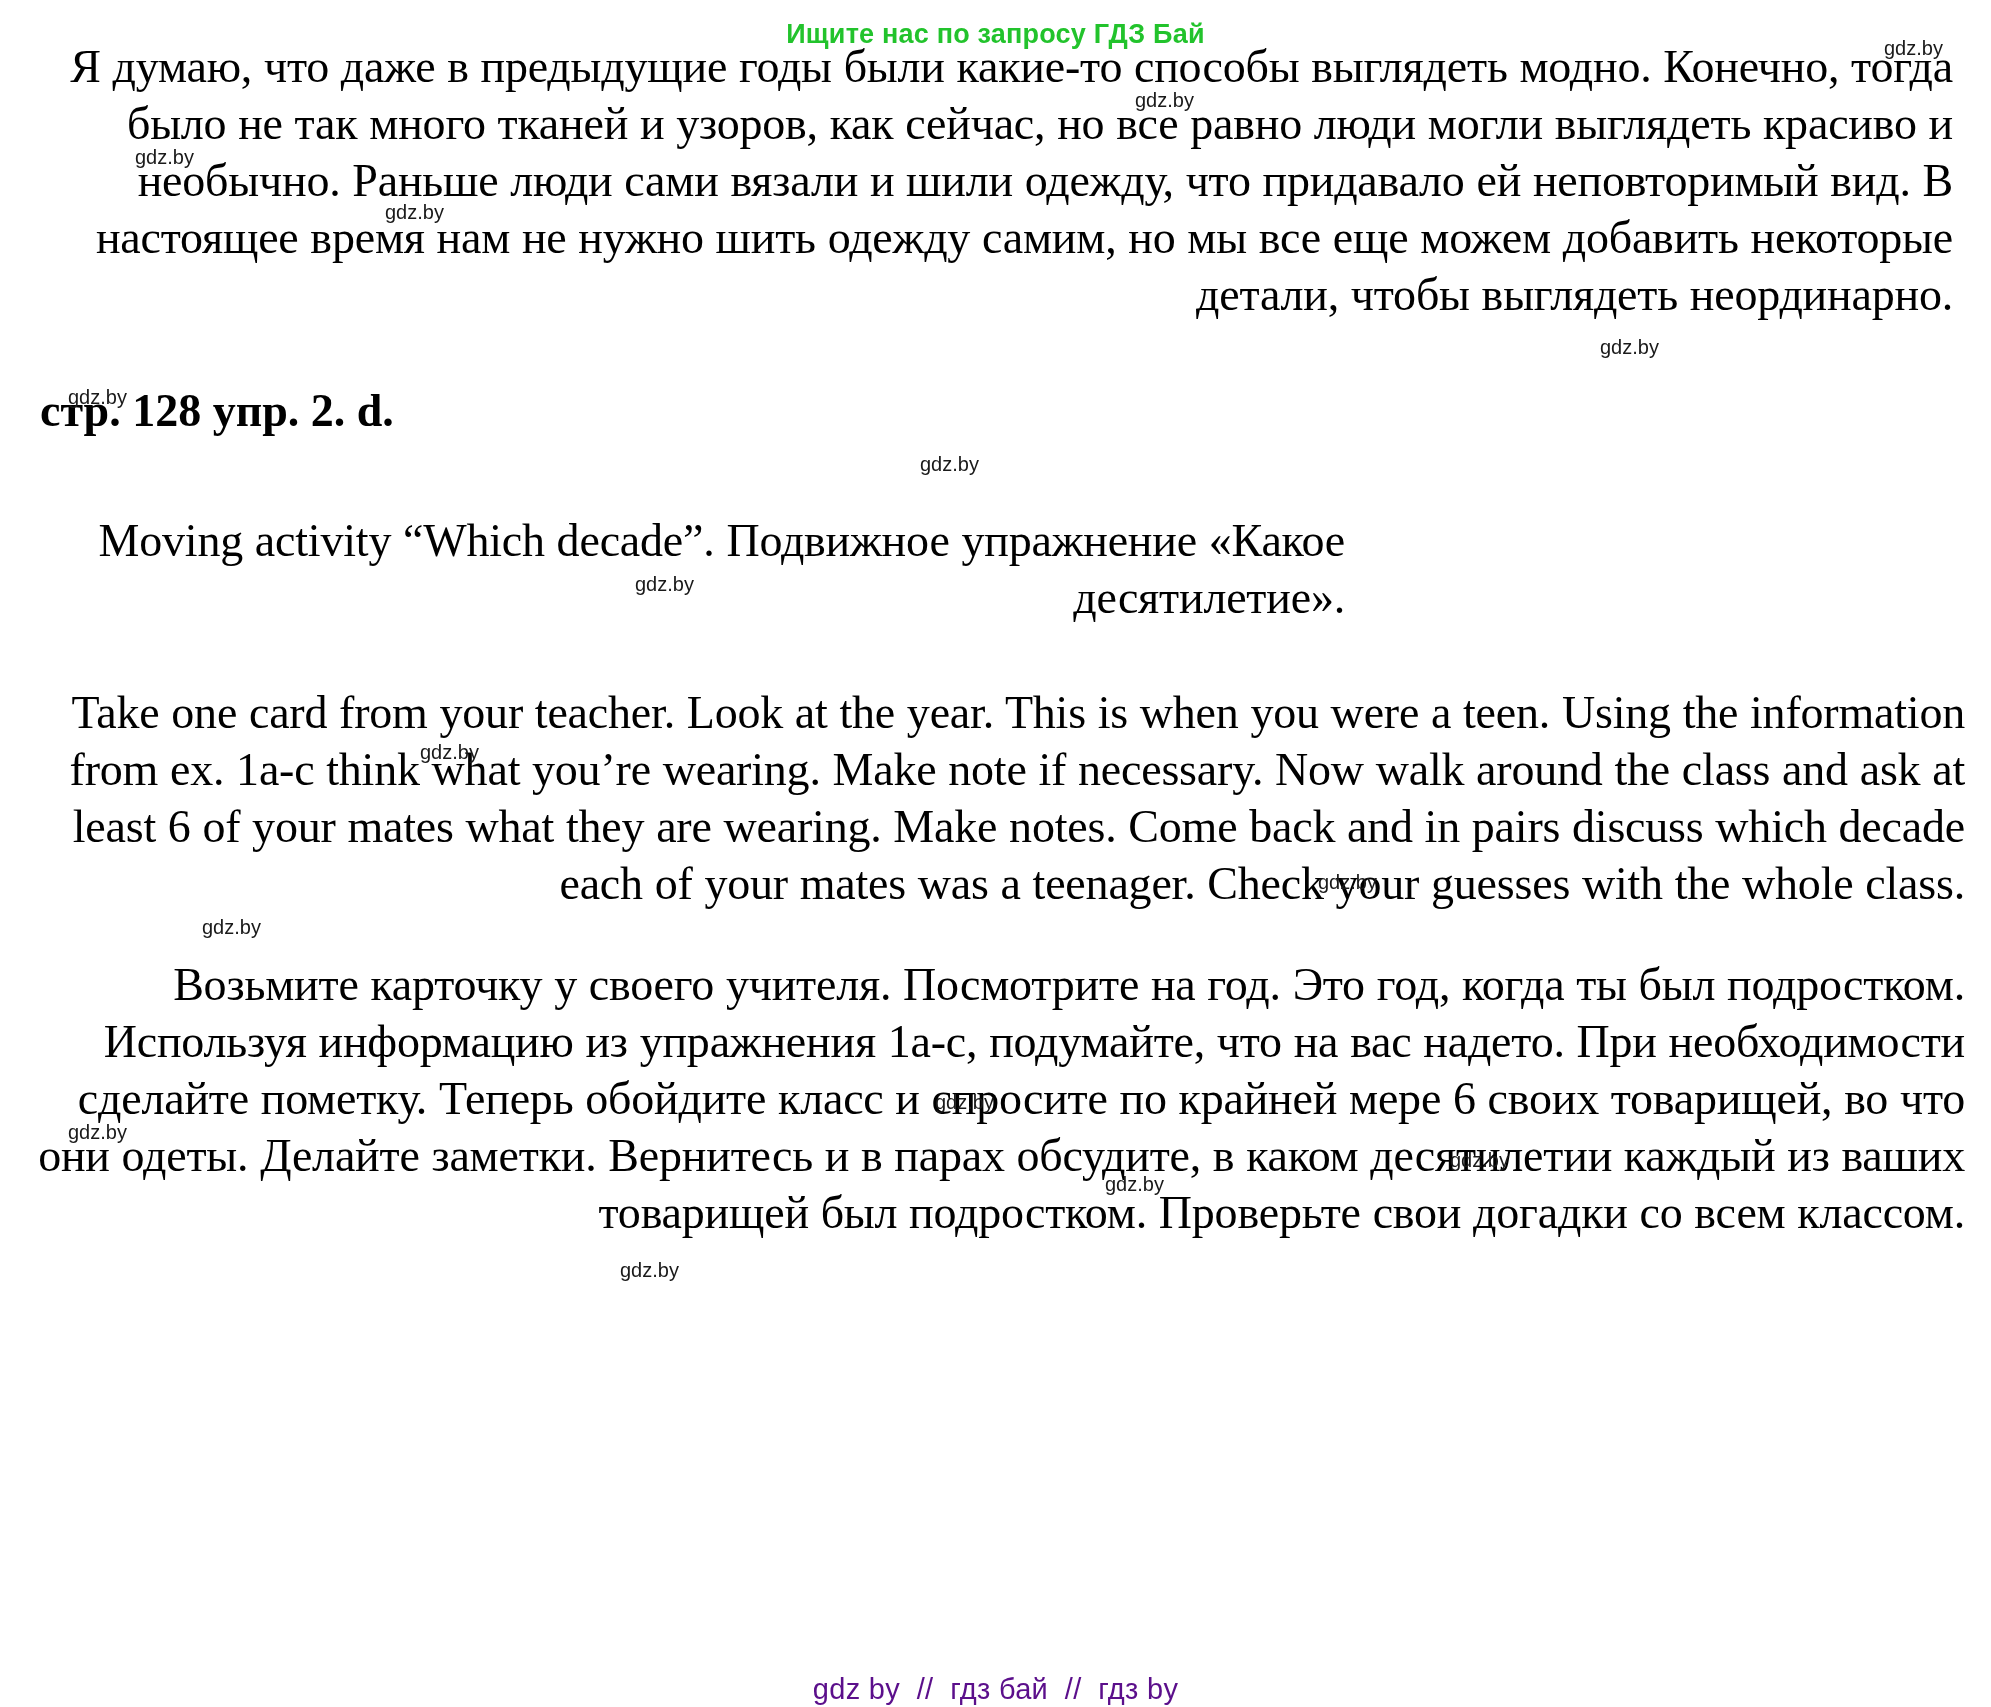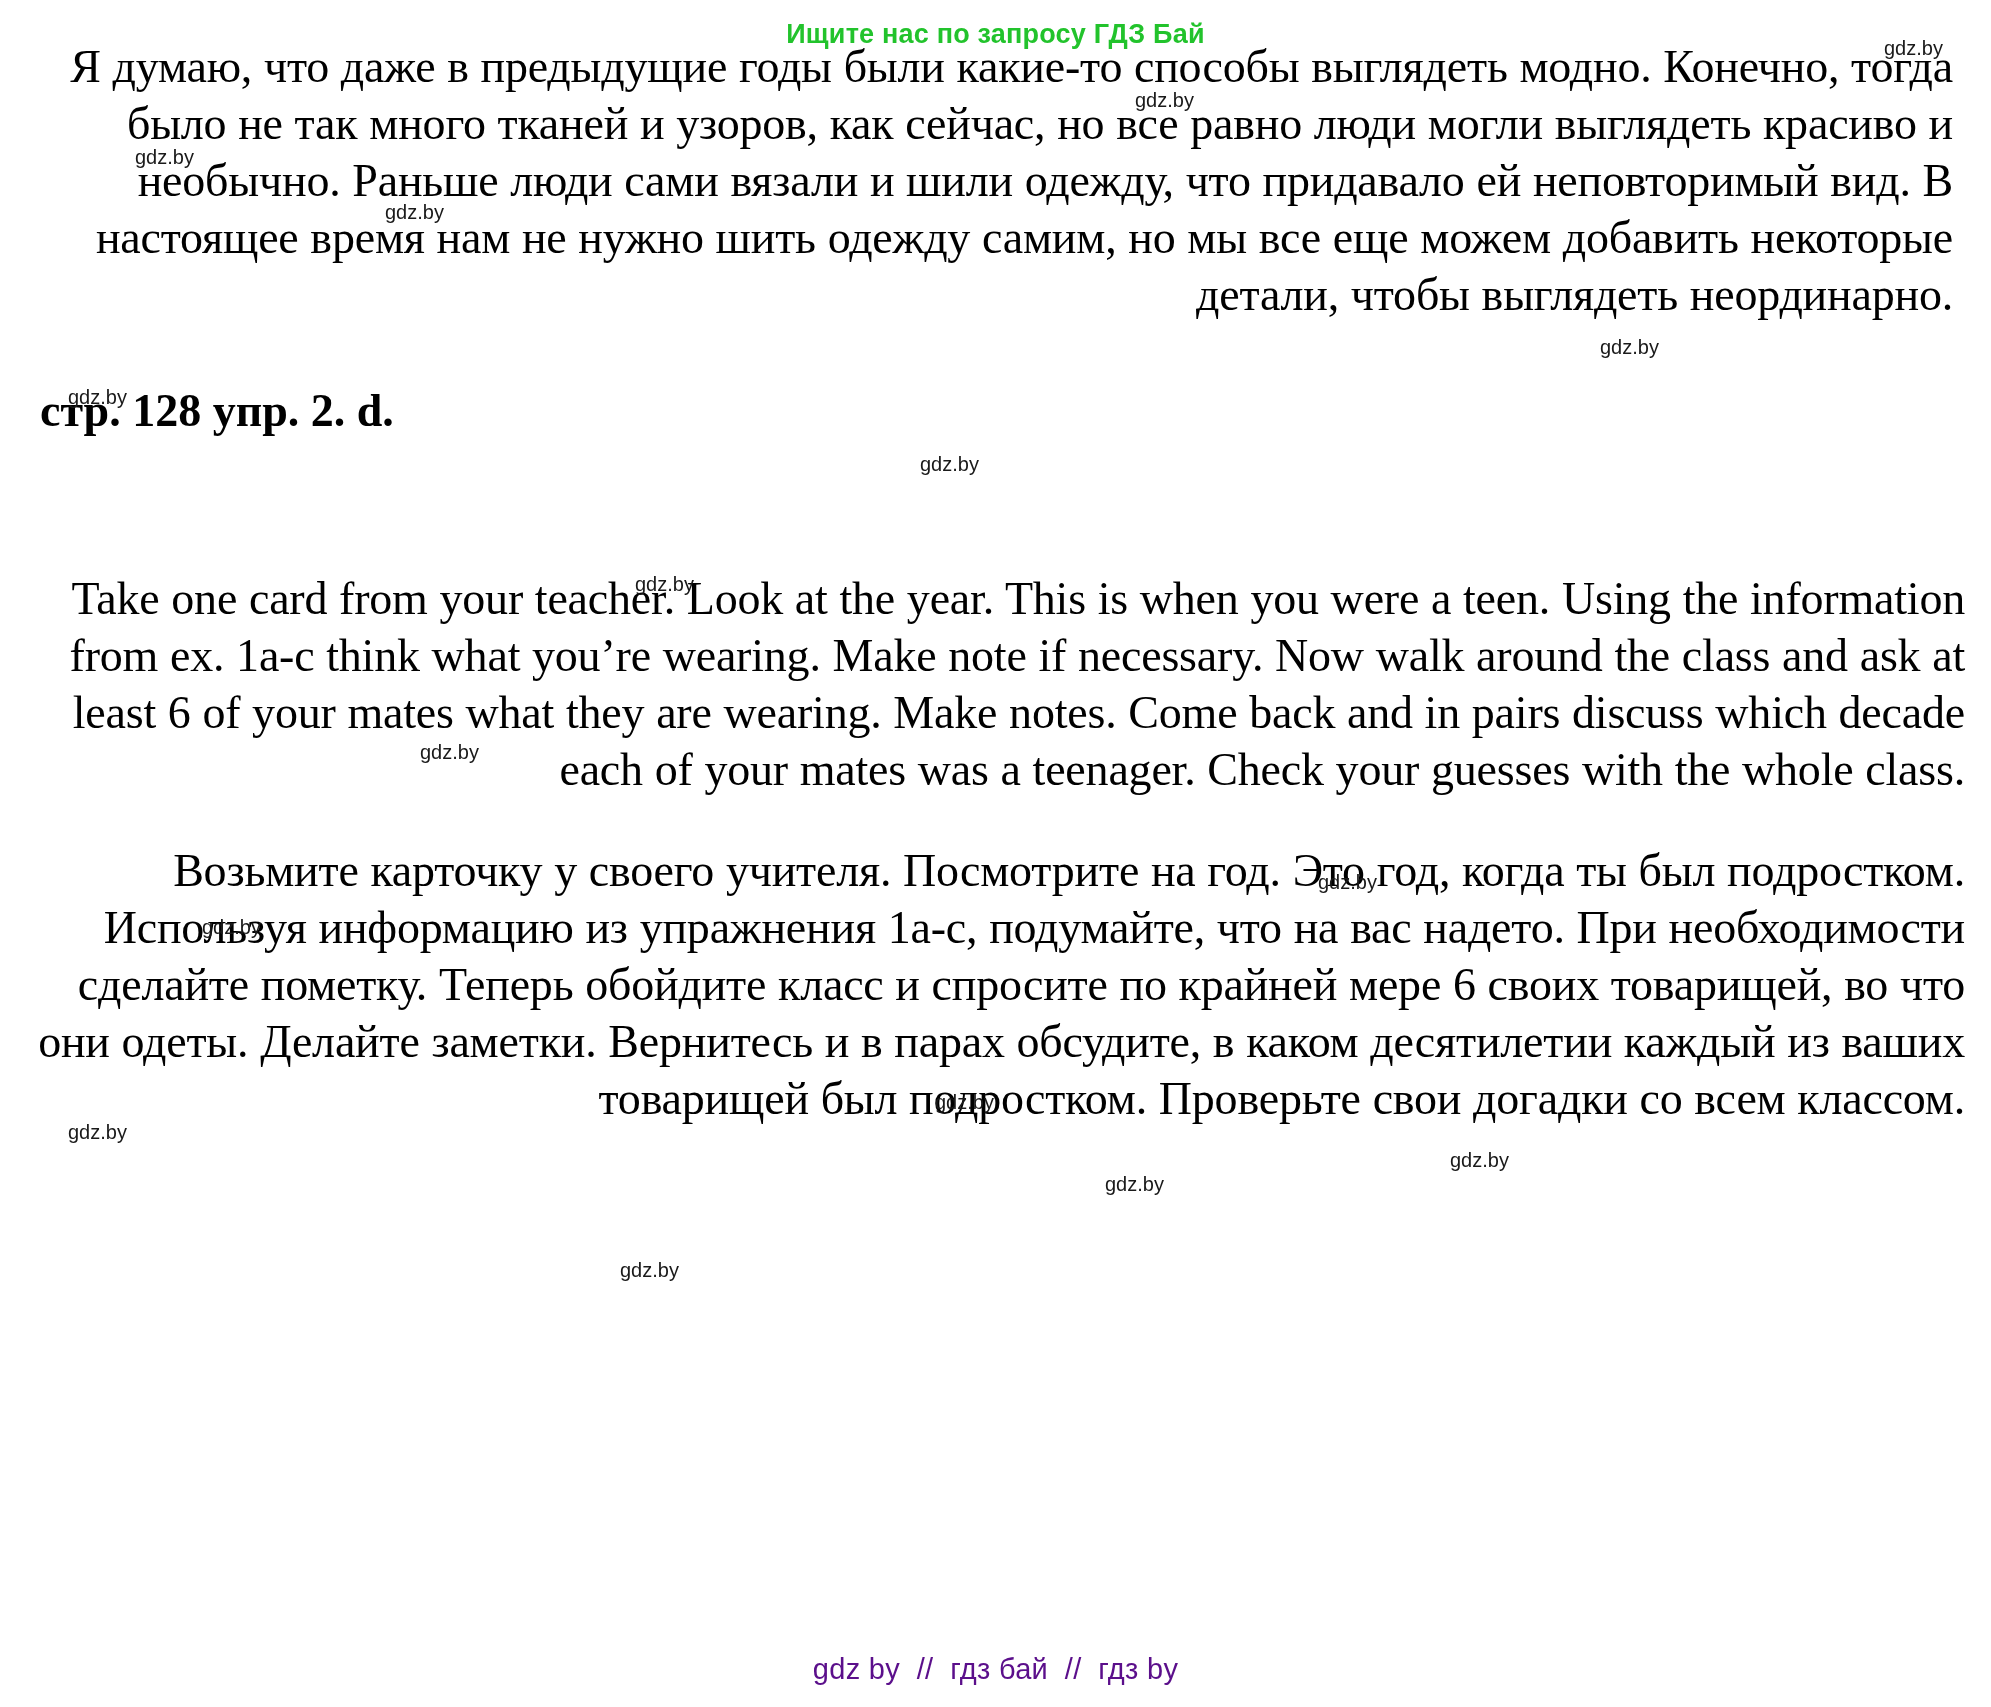--- a/index.html
+++ b/index.html
@@ -93,39 +93,41 @@
     text-align: center;
   }
   .footer-text {
     display: inline-block;
     font-family: "Liberation Sans", "DejaVu Sans", sans-serif;
     font-size: 29px;
     line-height: 34px;
     color: #5b0f8b;
     white-space: pre;
     letter-spacing: 0.3px;
+    margin-top: 20px;
   }
 </style>
 </head>
 <body>
 
 <div class="promo-bar">
   <span class="promo-text">Ищите нас по запросу ГДЗ Бай</span>
 </div>
 
 <div class="content">
 
   <p class="para narrow">Я думаю, что даже в предыдущие годы были какие-то способы выглядеть модно. Конечно, тогда было не так много тканей и узоров, как сейчас, но все равно люди могли выглядеть красиво и необычно. Раньше люди сами вязали и шили одежду, что придавало ей неповторимый вид. В настоящее время нам не нужно шить одежду самим, но мы все еще можем добавить некоторые детали, чтобы выглядеть неординарно.</p>
 
   <div class="gap-md"></div>
 
   <p class="heading">стр. 128 упр. 2. d.</p>
 
   <div class="gap-lg"></div>
 
+  <p class="para narrow-2">Moving activity “Which decade”. Подвижное упражнение «Какое десятилетие».</p>
 
   <div class="gap-lg"></div>
 
   <p class="para narrow-3">Take one card from your teacher. Look at the year. This is when you were a teen. Using the information from ex. 1a-c think what you’re wearing. Make note if necessary. Now walk around the class and ask at least 6 of your mates what they are wearing. Make notes. Come back and in pairs discuss which decade each of your mates was a teenager. Check your guesses with the whole class.</p>
 
   <div class="gap-md"></div>
 
   <p class="para narrow-3">Возьмите карточку у своего учителя. Посмотрите на год. Это год, когда ты был подростком. Используя информацию из упражнения 1a-c, подумайте, что на вас надето. При необходимости сделайте пометку. Теперь обойдите класс и спросите по крайней мере 6 своих товарищей, во что они одеты. Делайте заметки. Вернитесь и в парах обсудите, в каком десятилетии каждый из ваших товарищей был подростком. Проверьте свои догадки со всем классом.</p>
 
 </div>

